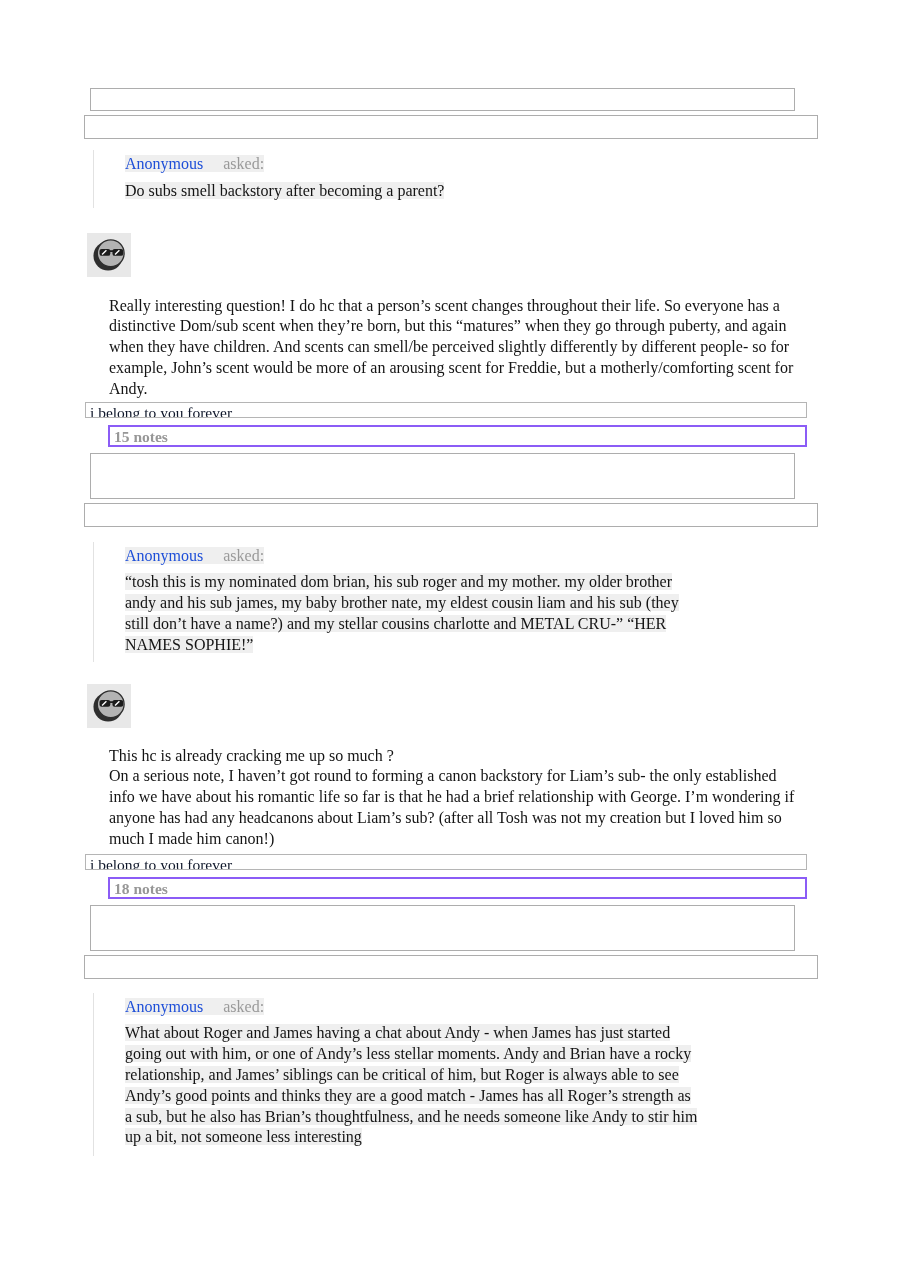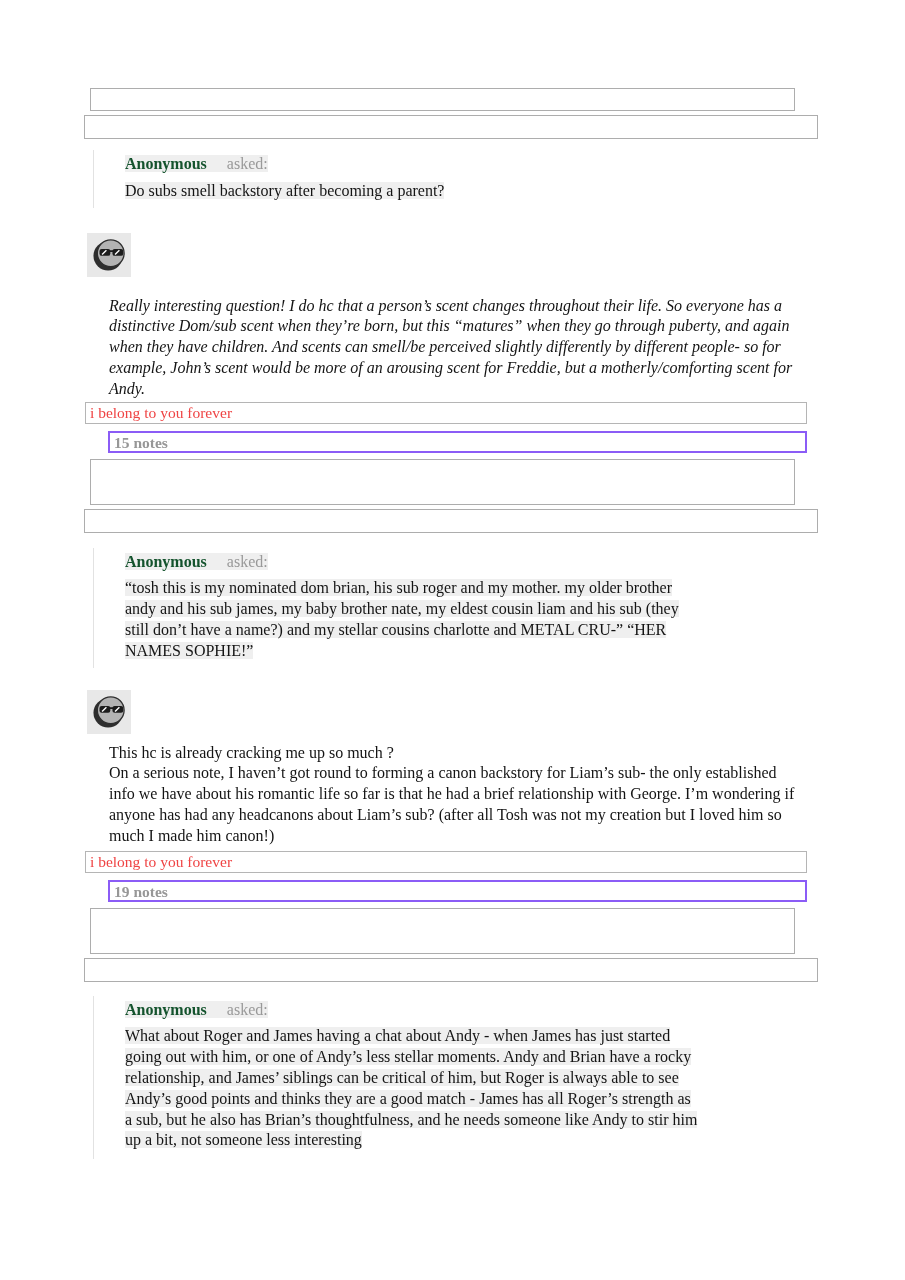--- a/index.html
+++ b/index.html
@@ -25,42 +25,42 @@
   .ask {
     margin-left: 93px;
     border-left: 1px solid #e2e2e2;
     padding: 4px 0 6px 31px;
     line-height: 20.8px;
   }
   .ask.p1 { margin-top: 11px; }
   .ask.p2 { margin-top: 15px; }
   .ask.p3 { margin-top: 14px; padding-bottom: 8px; }
   .hl { background: #efefef; }
-  .asker { font-weight: bold; color: #14532d; }
+  .asker { font-weight: normal; color: #1d4ed8; }
   .asked { color: #999999; margin-left: 16px; }
   .question { max-width: 573px; margin-top: 6px; color: #141414; }
 
   
   .avatar {
     margin-left: 87px; width: 44px; height: 44px;
     background: #e8e8e8; display: flex; align-items: center; justify-content: center;
   }
   .avatar.a1 { margin-top: 25px; }
   .avatar.a2 { margin-top: 22px; }
 
   
   .answer { margin-left: 109px; width: 688px; line-height: 20.8px; color: #141414; }
-  .answer.a1 { margin-top: 19px; font-style: italic; }
-  .answer.a2 { margin-top: 9px; }
+  .answer.a1 { margin-top: 19px; }
+  .answer.a2 { margin-top: 18px; }
   .answer p { margin: 0; }
 
   
   .tagsbox {
-    margin-left: 85px; margin-top: 2px; width: 722px; height: 22px;
-    border: 1px solid #b5b5b5; color: #ef4444;
+    margin-left: 85px; margin-top: 2px; width: 722px; height: 16px;
+    border: 1px solid #b5b5b5; color: #0f172a;
     font-size: 15.5px; line-height: 20px; padding-left: 4px;
     white-space: nowrap; overflow: hidden;
   }
   .tagsbox.t2 { margin-top: 4px; }
   .notesbox {
     margin-left: 108px; margin-top: 7px; width: 699px; height: 22px;
     border: 2px solid #8b5cf6; color: #979797; font-weight: bold;
     font-size: 15.5px; line-height: 20px; padding-left: 4px;
     white-space: nowrap; overflow: hidden;
   }
@@ -115,21 +115,21 @@
       <line x1="29" y1="21.5" x2="34" y2="16.5" stroke="#ffffff" stroke-width="1.6"></line>
     </svg>
   </div>
 
   <div class="answer a2">
     <p>This hc is already cracking me up so much ?</p>
     <p>On a serious note, I haven’t got round to forming a canon backstory for Liam’s sub- the only established info we have about his romantic life so far is that he had a brief relationship with George. I’m wondering if anyone has had any headcanons about Liam’s sub? (after all Tosh was not my creation but I loved him so much I made him canon!)</p>
   </div>
 
   <div class="tagsbox t2"><span>i belong to you forever</span></div>
-  <div class="notesbox"><span>19 notes</span></div>
+  <div class="notesbox"><span>18 notes</span></div>
   <div class="ebox c mt6"></div>
   <div class="ebox b mt4"></div>
 
   <div class="ask p3">
     <div><span class="hl"><span class="asker">Anonymous</span><span class="asked"> asked:</span></span></div>
     <div class="question"><span class="hl">What about Roger and James having a chat about Andy - when James has just started going out with him, or one of Andy’s less stellar moments. Andy and Brian have a rocky relationship, and James’ siblings can be critical of him, but Roger is always able to see Andy’s good points and thinks they are a good match - James has all Roger’s strength as a sub, but he also has Brian’s thoughtfulness, and he needs someone like Andy to stir him up a bit, not someone less interesting</span></div>
   </div>
 
 </div>
 

